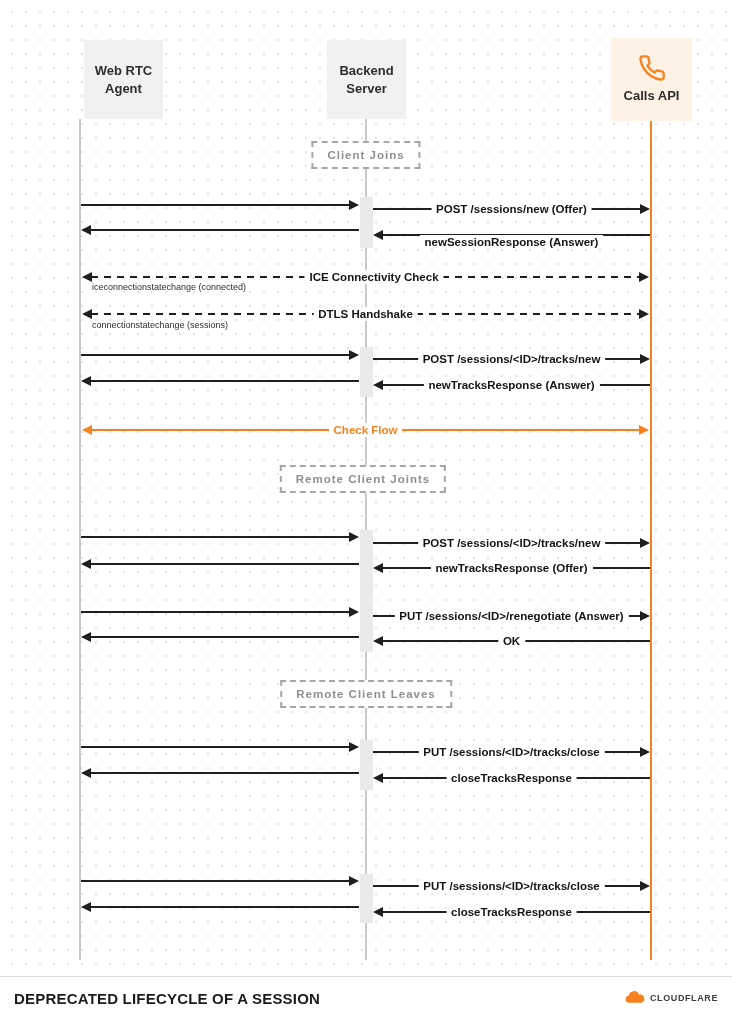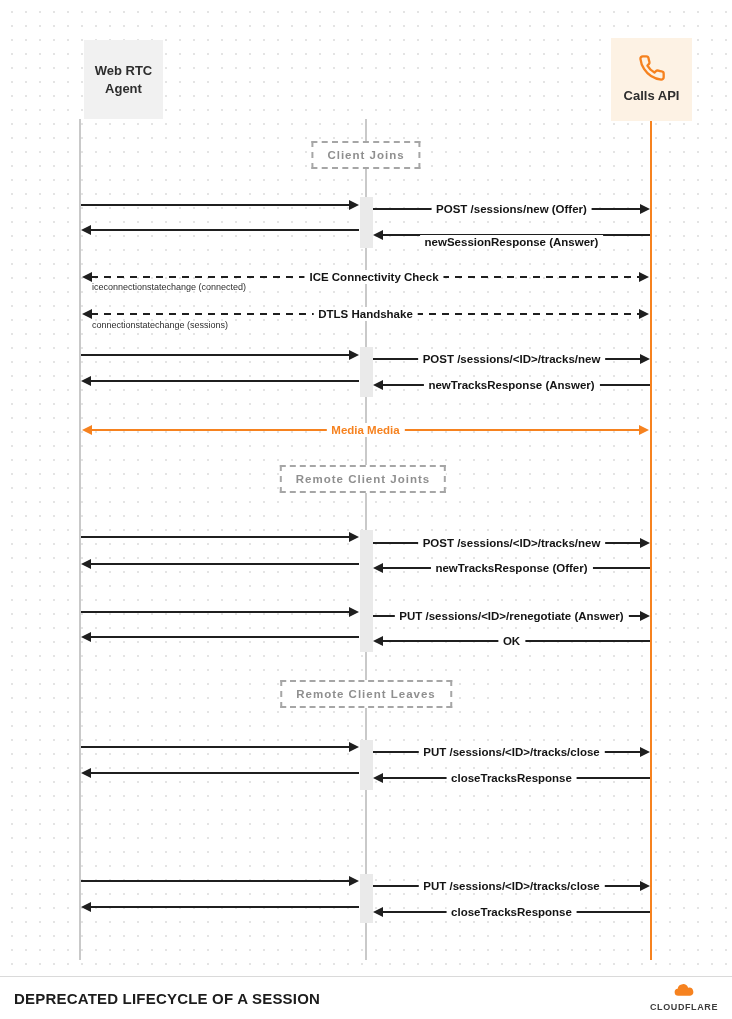--- a/index.html
+++ b/index.html
@@ -53,21 +53,21 @@
   .mlabel.media { color:#f6821f; }
   .mnote { position:absolute; transform:translateY(-50%); font-size:9px; color:#2e2e2e; white-space:nowrap; z-index:7; }
   
   .footer {
     position:absolute; left:0; right:0; bottom:0; top:976px; box-sizing:border-box;
     background:#ffffff; border-top:1px solid #dadada;
     display:flex; align-items:center; justify-content:space-between;
     padding:0 14px; z-index:8;
   }
   .footer-title { font-size:15px; font-weight:800; color:#1c1c1c; letter-spacing:0.2px; }
-  .brand { display:flex; align-items:center; gap:4px;flex-direction:column; }
+  .brand { display:flex; align-items:center; gap:4px; }
   .brand svg { width:22px; height:14px; display:block; }
   .brand-text { font-size:9px; font-weight:700; letter-spacing:0.6px; color:#3d3d3d; }
 </style>
 </head>
 <body>
 
 <div id="diagram">
 
   <div class="lifeline" style="left:79px;"></div>
   <div class="lifeline" style="left:365px;"></div>
@@ -108,21 +108,21 @@
       <div class="head r" style="left: 640px; top: 354px;"></div>
       <div class="mlabel" style="left: 511.5px; top: 359px;">POST /sessions/&lt;ID&gt;/tracks/new</div>
       <div class="mline" style="left: 90px; top: 380px; width: 269px;"></div>
       <div class="head l" style="left: 81px; top: 376px;"></div>
       <div class="mline" style="left: 382px; top: 384px; width: 268px;"></div>
       <div class="head l" style="left: 373px; top: 380px;"></div>
       <div class="mlabel" style="left: 511.5px; top: 385px;">newTracksResponse (Answer)</div>
       <div class="mline media" style="left: 91px; top: 429px; width: 549px;"></div>
       <div class="head r media" style="left: 639px; top: 425px;"></div>
       <div class="head l media" style="left: 82px; top: 425px;"></div>
-      <div class="mlabel media" style="left: 365.5px; top: 430px;">Media Media</div>
+      <div class="mlabel media" style="left: 365.5px; top: 430px;">Check Flow</div>
       <div class="mline" style="left: 81px; top: 536px; width: 269px;"></div>
       <div class="head r" style="left: 349px; top: 532px;"></div>
       <div class="mline" style="left: 373px; top: 542px; width: 268px;"></div>
       <div class="head r" style="left: 640px; top: 538px;"></div>
       <div class="mlabel" style="left: 511.5px; top: 543px;">POST /sessions/&lt;ID&gt;/tracks/new</div>
       <div class="mline" style="left: 90px; top: 563px; width: 269px;"></div>
       <div class="head l" style="left: 81px; top: 559px;"></div>
       <div class="mline" style="left: 382px; top: 567px; width: 268px;"></div>
       <div class="head l" style="left: 373px; top: 563px;"></div>
       <div class="mlabel" style="left: 511.5px; top: 568px;">newTracksResponse (Offer)</div>
@@ -156,20 +156,24 @@
       <div class="mline" style="left: 382px; top: 911px; width: 268px;"></div>
       <div class="head l" style="left: 373px; top: 907px;"></div>
       <div class="mlabel" style="left: 511.5px; top: 912px;">closeTracksResponse</div>
     </div>
 
   <div class="participant gray" style="left:40px; top:40px; width:79px; height:79px;margin-left:44px;">
     <span class="plabel">Web RTC
 Agent</span>
   </div>
 
+  <div class="participant gray" style="left:327px; top:40px; width:79px; height:79px;">
+    <span class="plabel">Backend
+Server</span>
+  </div>
 
   <div class="participant orange-box" style="left:611px; top:38px; width:81px; height:83px;">
     <span class="phone-wrap">
       <svg viewBox="0 0 24 24" fill="none" stroke="#f6821f" stroke-width="2" stroke-linecap="round" stroke-linejoin="round">
         <path d="M22 16.92v3a2 2 0 0 1-2.18 2 19.79 19.79 0 0 1-8.63-3.07 19.5 19.5 0 0 1-6-6A19.79 19.79 0 0 1 2.08 4.18 2 2 0 0 1 4.06 2h3a2 2 0 0 1 2 1.72c.13.96.36 1.9.68 2.81a2 2 0 0 1-.45 2.11L8.09 9.91a16 16 0 0 0 6 6l1.27-1.2a2 2 0 0 1 2.11-.45c.91.32 1.85.55 2.81.68A2 2 0 0 1 22 16.92z"></path>
       </svg>
     </span>
     <span class="plabel">Calls API</span>
   </div>
 

